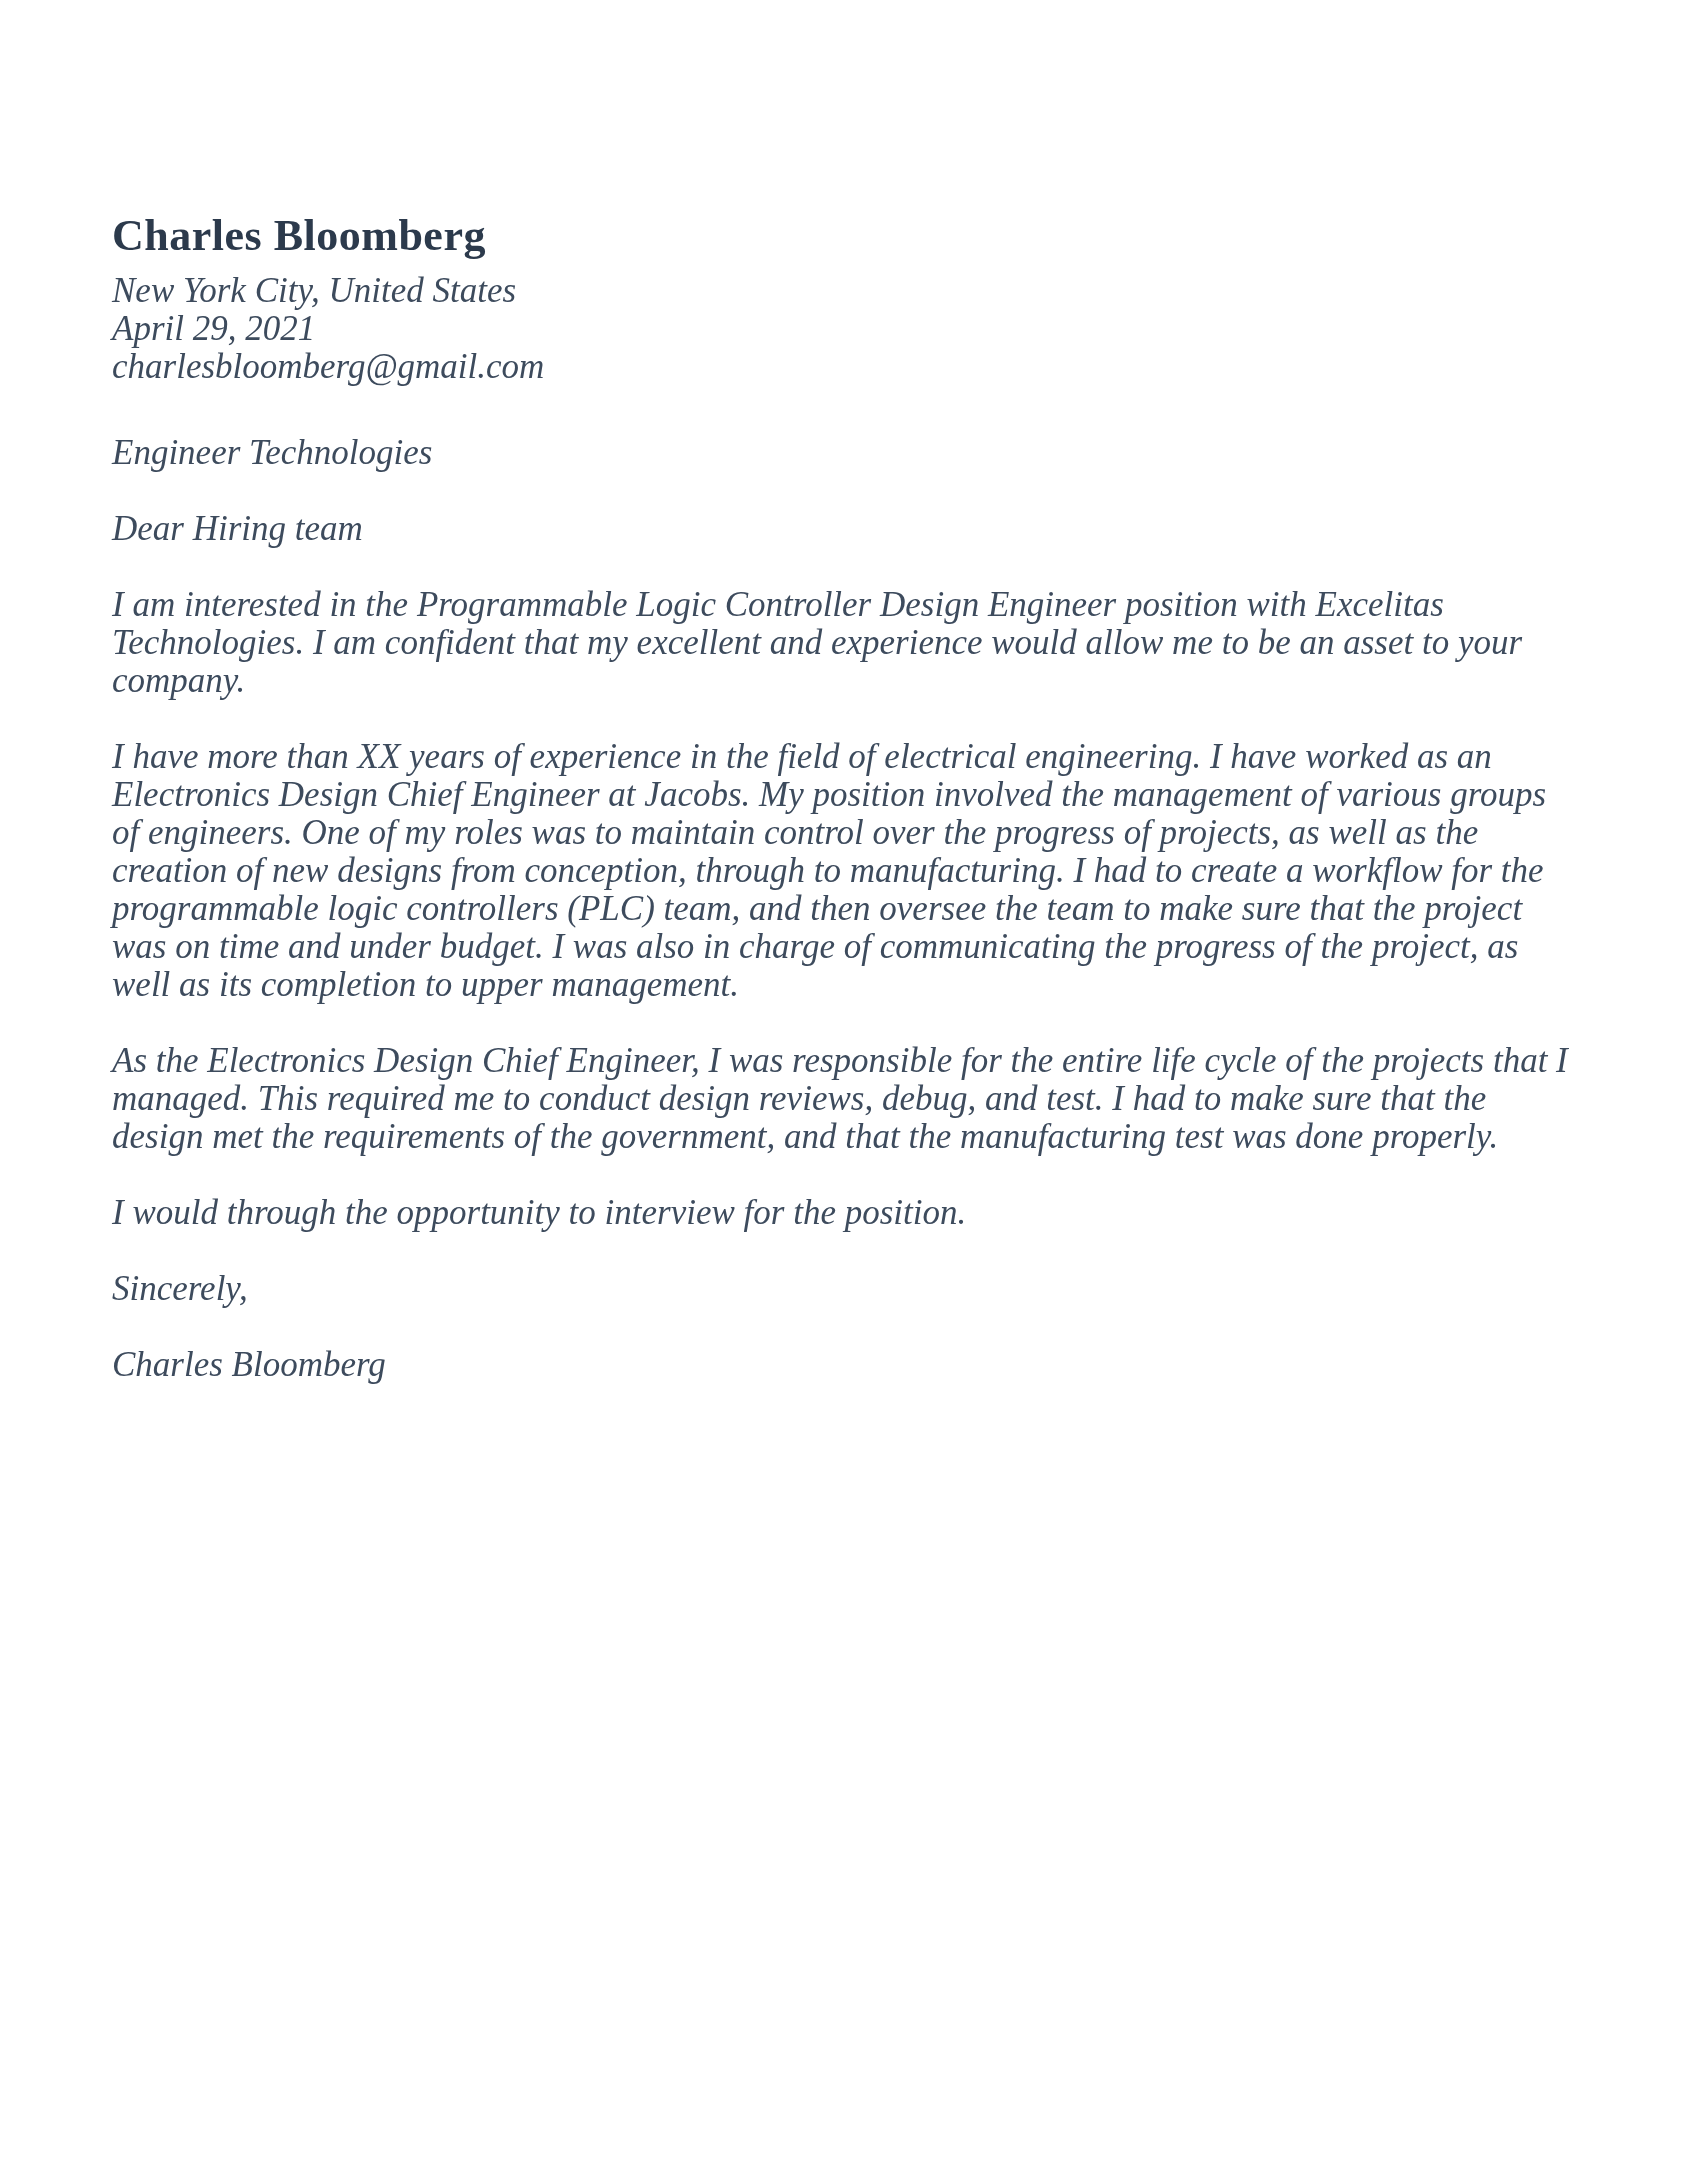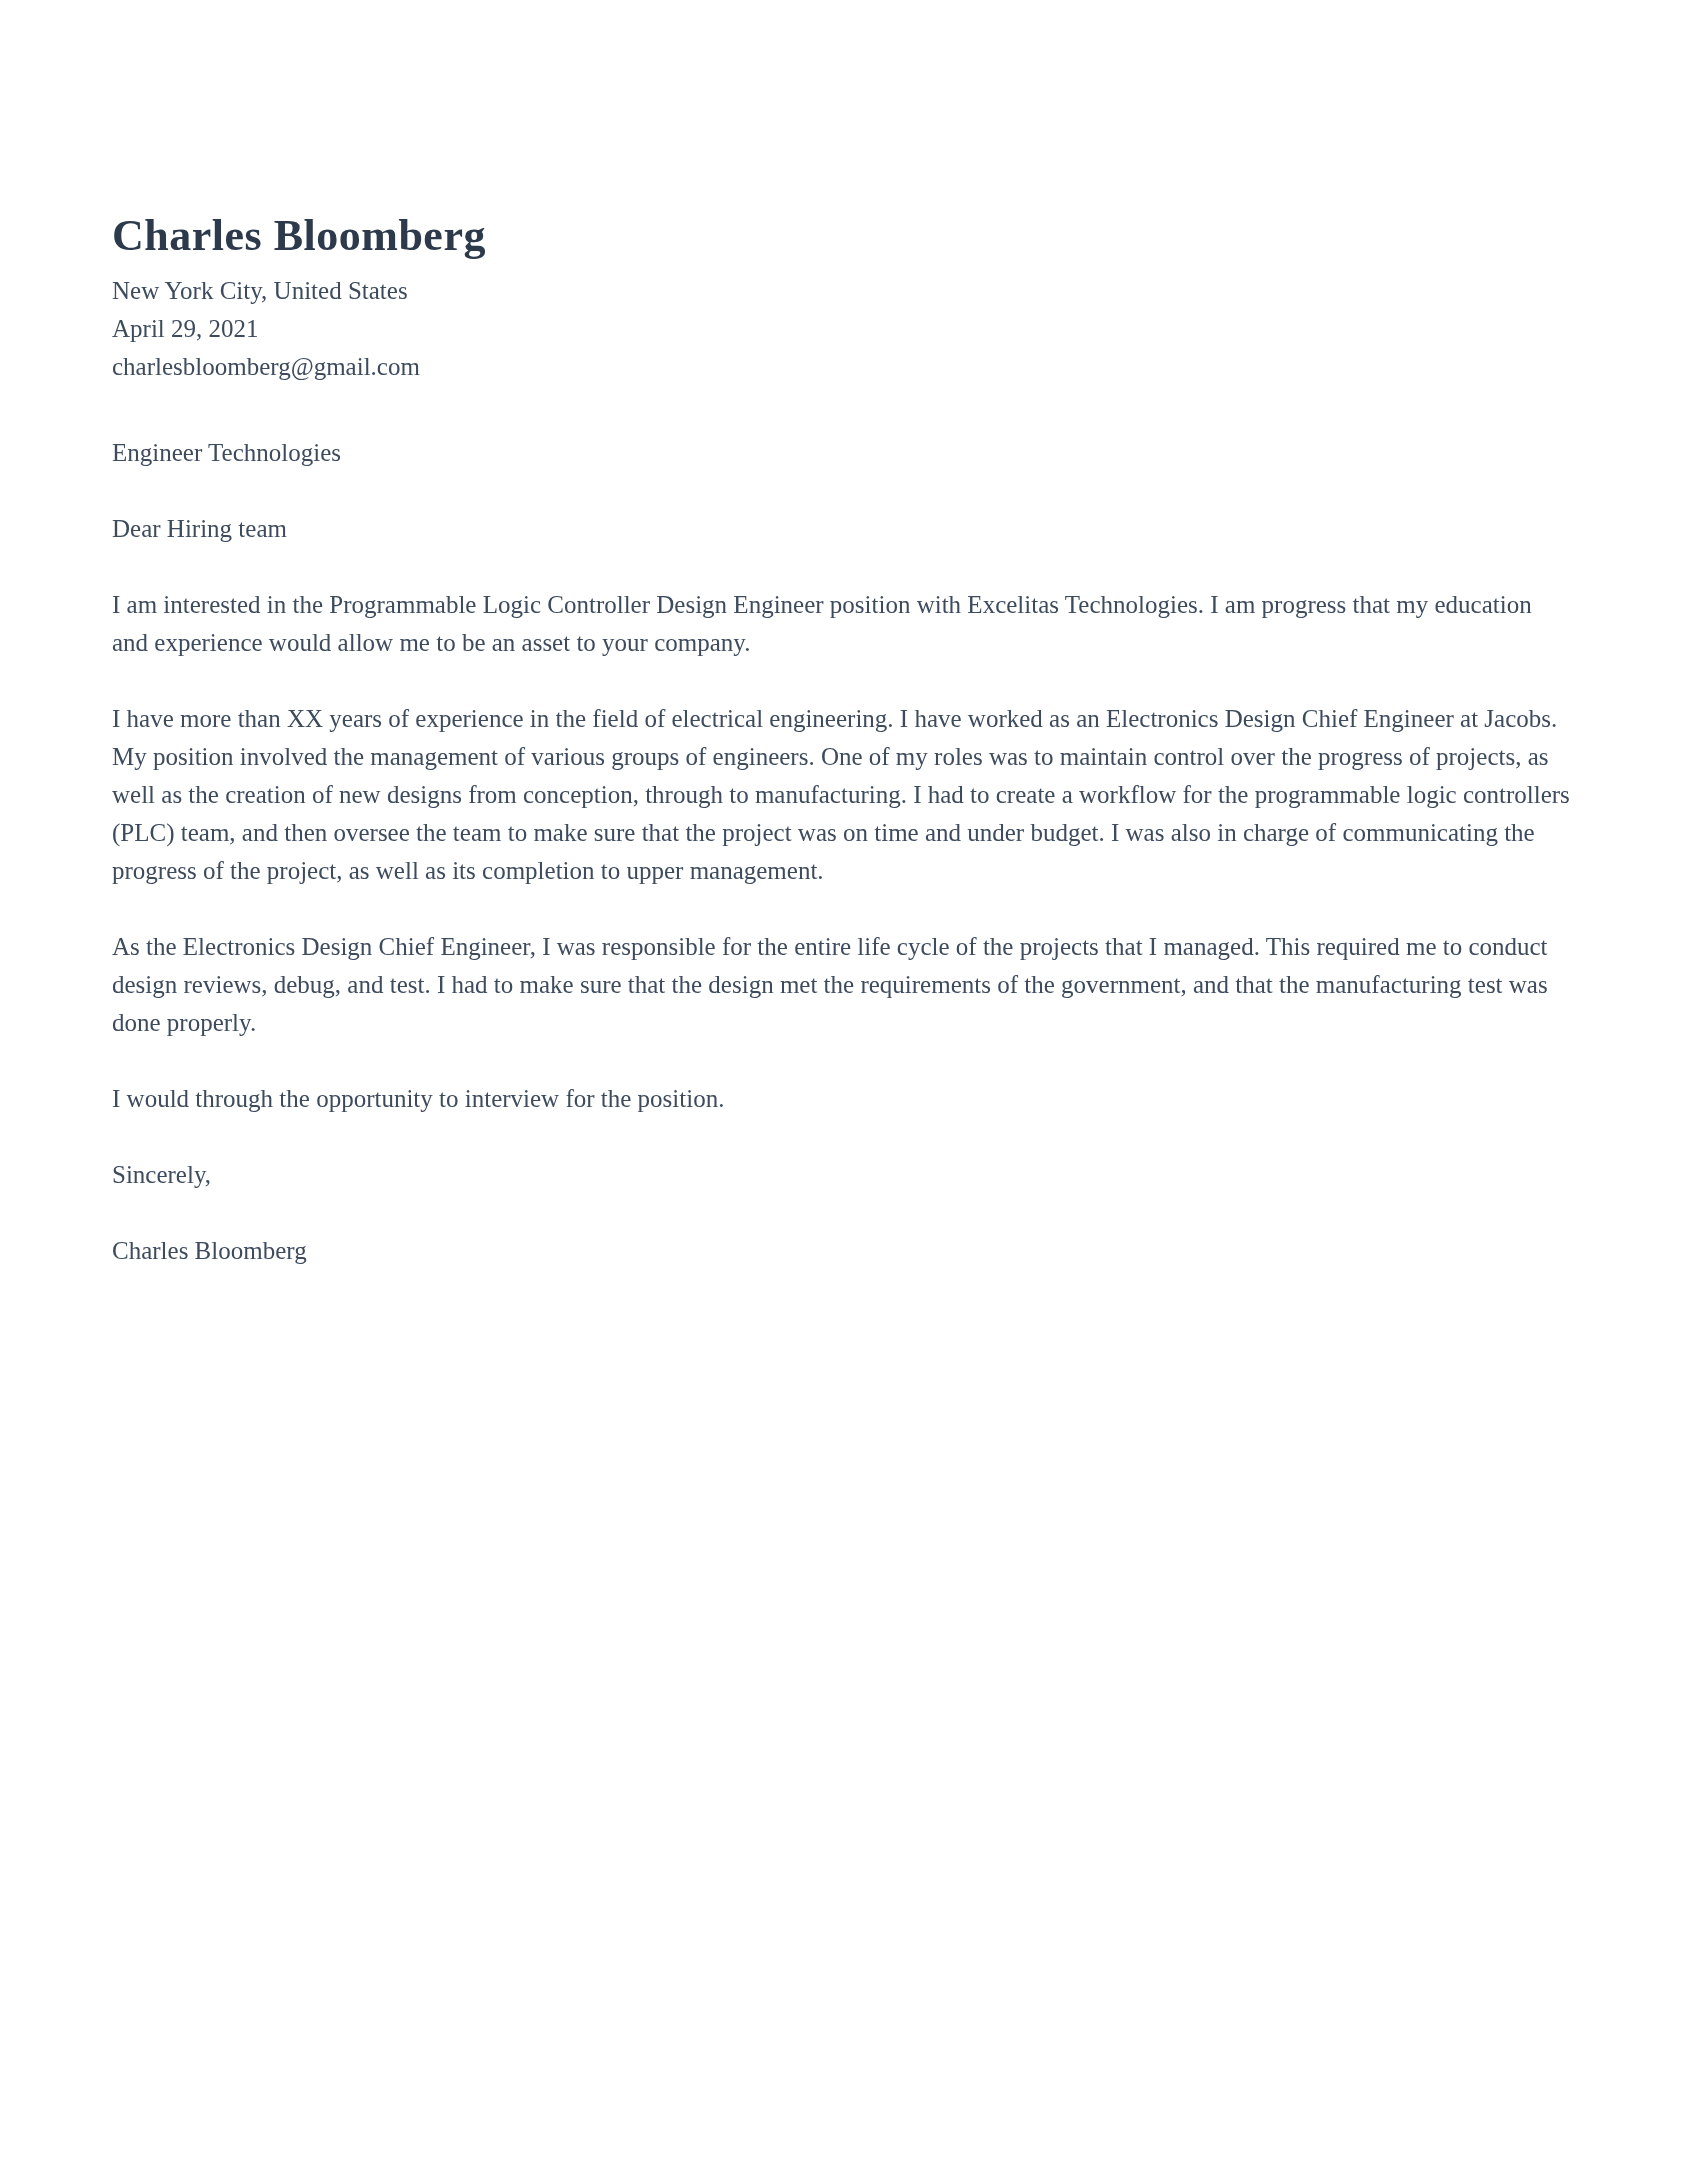--- a/index.html
+++ b/index.html
@@ -33,23 +33,24 @@
     font-size: 44px;
     line-height: 52px;
     font-weight: 700;
     color: var(--heading-color, #2c3a4c);
     letter-spacing: 0.5px;
     margin-bottom: 10px;
   }
   .contact-line,
   .text-line,
   p.para {
-    font-size: 25px;
+    font-size: 35px;
     line-height: 38px;
     color: var(--body-color, #3d4b5d);
+    font-style: italic;
   }
   p.para {
     white-space: pre-wrap;
     margin-top: 38px;
   }
   .block-gap {
     margin-top: 38px;
   }
   .recipient-block {
     margin-top: 48px;
@@ -70,21 +71,21 @@
     </div>
 
     <div class="recipient-block">
       <div class="text-line">Engineer Technologies</div>
     </div>
 
     <div class="block-gap">
       <div class="text-line">Dear Hiring team</div>
     </div>
 
-    <p class="para">I am interested in the Programmable Logic Controller Design Engineer position with Excelitas Technologies. I am progress that my education and experience would allow me to be an asset to your company.</p>
+    <p class="para">I am interested in the Programmable Logic Controller Design Engineer position with Excelitas Technologies. I am confident that my excellent and experience would allow me to be an asset to your company.</p>
 
     <p class="para">I have more than XX years of experience in the field of electrical engineering. I have worked as an Electronics Design Chief Engineer at Jacobs. My position involved the management of various groups of engineers. One of my roles was to maintain control over the progress of projects, as well as the creation of new designs from conception, through to manufacturing. I had to create a workflow for the programmable logic controllers (PLC) team, and then oversee the team to make sure that the project was on time and under budget. I was also in charge of communicating the progress of the project, as well as its completion to upper management.</p>
 
     <p class="para">As the Electronics Design Chief Engineer, I was responsible for the entire life cycle of the projects that I managed. This required me to conduct design reviews, debug, and test. I had to make sure that the design met the requirements of the government, and that the manufacturing test was done properly.</p>
 
 
     <p class="para">I would through the opportunity to interview for the position.</p>
 
     <p class="para">Sincerely,</p>
 

